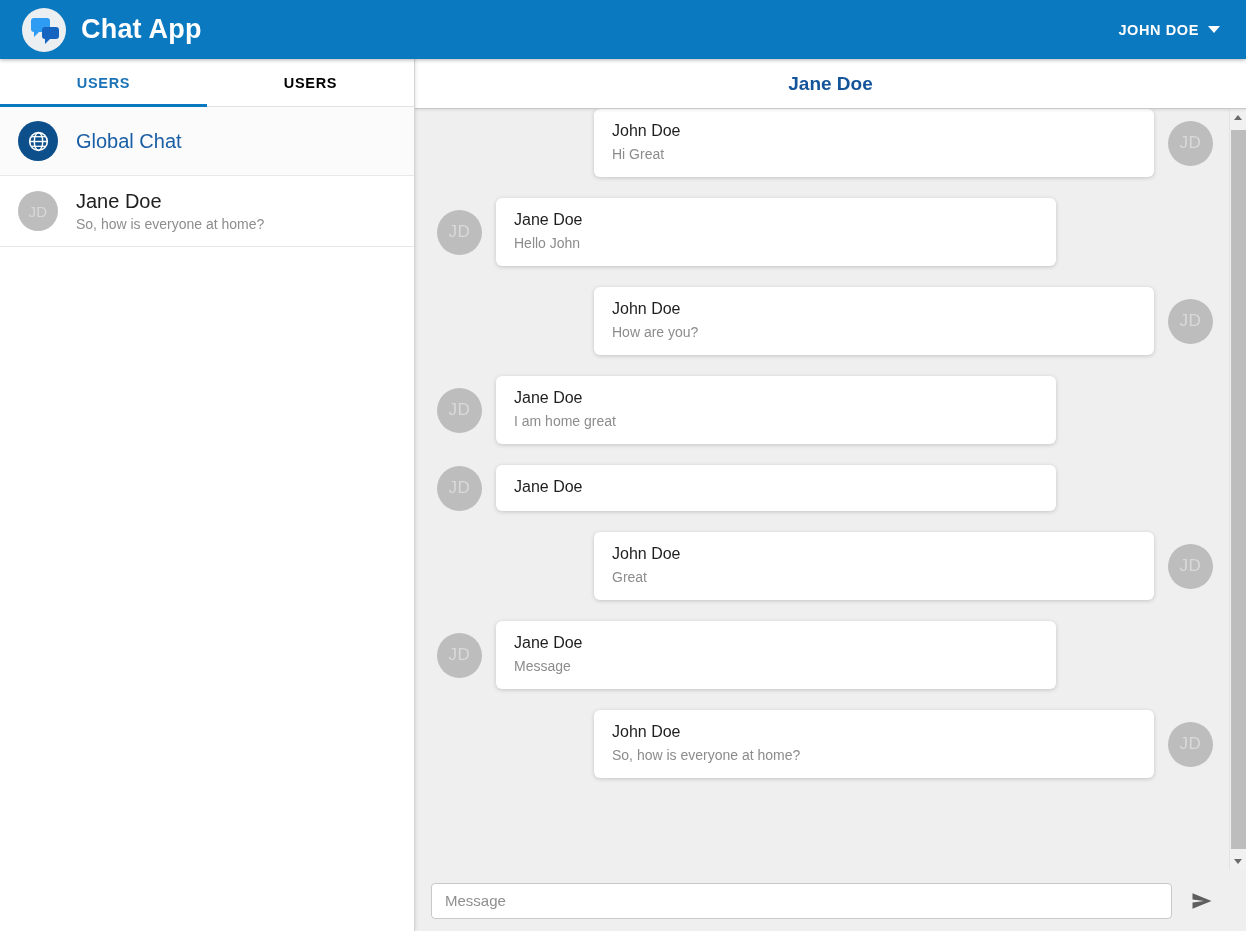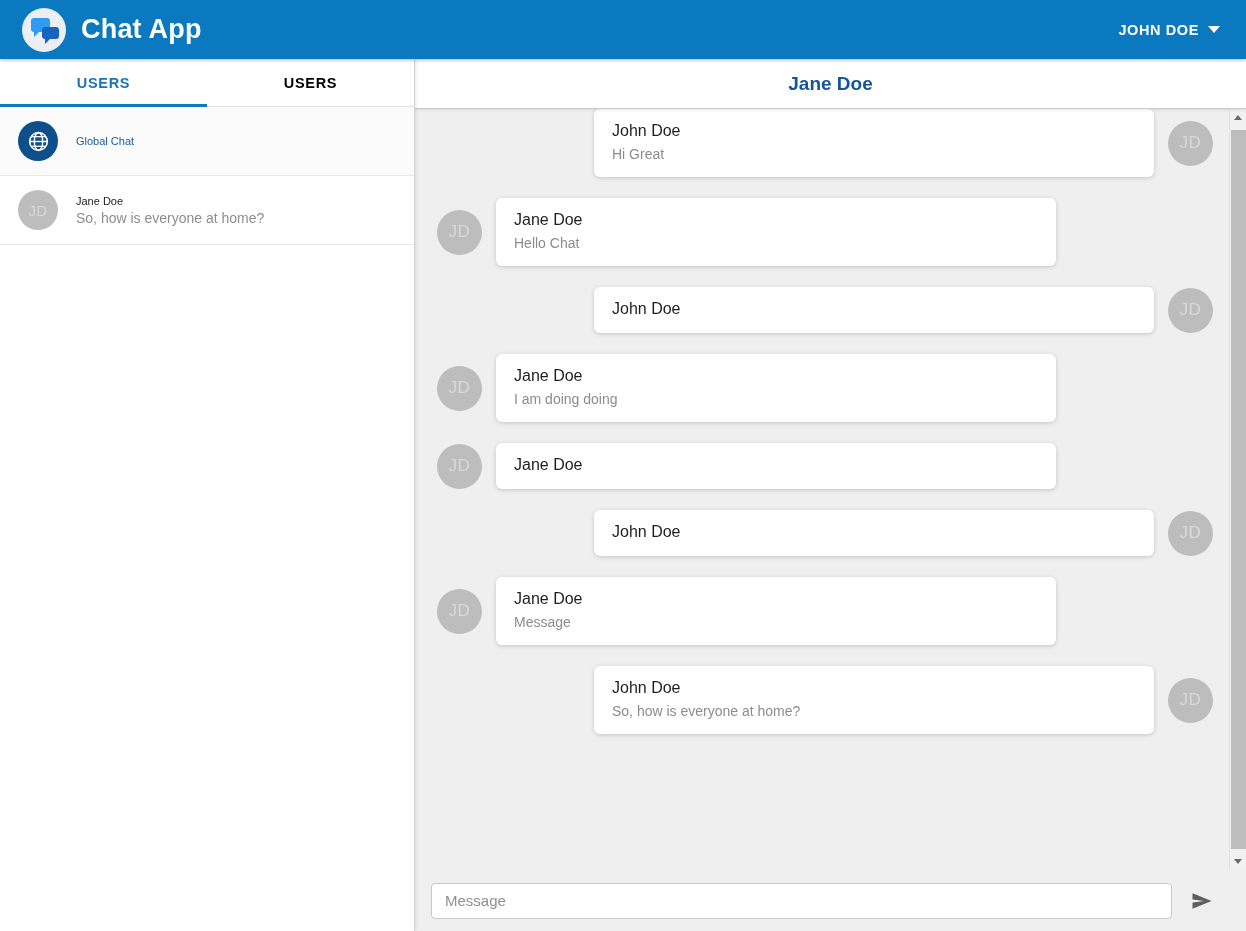--- a/index.html
+++ b/index.html
@@ -95,21 +95,21 @@
   .chat-item.selected { background: #fbfbfb; }
   .av {
     width: 40px; height: 40px; border-radius: 50%; flex: 0 0 40px;
     display: flex; align-items: center; justify-content: center;
     font-size: 15px; letter-spacing: .3px;
   }
   .av.globe { background: #0d4f8b; color: #ffffff; }
   .av.gray { background: #bdbdbd; color: #d8d8d8; }
   .globe-ic { width: 23px; height: 23px; display: block; }
   .chat-meta { display: flex; flex-direction: column; gap: 3px; min-width: 0; }
-  .chat-name { font-size: 11px; color: #212121; }
+  .chat-name { font-size: 20px; color: #212121; }
   .chat-name.blue { color: #1a5ea5; }
   .chat-sub { font-size: 14px; color: #8d8d8d; }
 
   
   .main { flex: 1 1 auto; display: flex; flex-direction: column; min-width: 0; background: #efefef; }
   .chat-header {
     height: 50px; flex: 0 0 50px; background: #ffffff;
     display: flex; align-items: center; justify-content: center;
     border-bottom: 1px solid #c9c9c9;
     box-shadow: 0 1px 3px rgba(0,0,0,.10);
@@ -249,45 +249,47 @@
               <div class="bubble">
                 <div class="msg-name">John Doe</div>
                 <div class="msg-text">Hi Great</div>
               </div>
               <div class="msg-av">JD</div>
             </div>
             <div class="msg-row in">
               <div class="msg-av">JD</div>
               <div class="bubble">
                 <div class="msg-name">Jane Doe</div>
-                <div class="msg-text">Hello Chat</div>
+                <div class="msg-text">Hello John</div>
               </div>
             </div>
             <div class="msg-row out">
               <div class="bubble">
                 <div class="msg-name">John Doe</div>
+                <div class="msg-text">How are you?</div>
               </div>
               <div class="msg-av">JD</div>
             </div>
             <div class="msg-row in">
               <div class="msg-av">JD</div>
               <div class="bubble">
                 <div class="msg-name">Jane Doe</div>
-                <div class="msg-text">I am doing doing</div>
+                <div class="msg-text">I am home great</div>
               </div>
             </div>
             <div class="msg-row in">
               <div class="msg-av">JD</div>
               <div class="bubble">
                 <div class="msg-name">Jane Doe</div>
               </div>
             </div>
             <div class="msg-row out">
               <div class="bubble">
                 <div class="msg-name">John Doe</div>
+                <div class="msg-text">Great</div>
               </div>
               <div class="msg-av">JD</div>
             </div>
             <div class="msg-row in">
               <div class="msg-av">JD</div>
               <div class="bubble">
                 <div class="msg-name">Jane Doe</div>
                 <div class="msg-text">Message</div>
               </div>
             </div>

